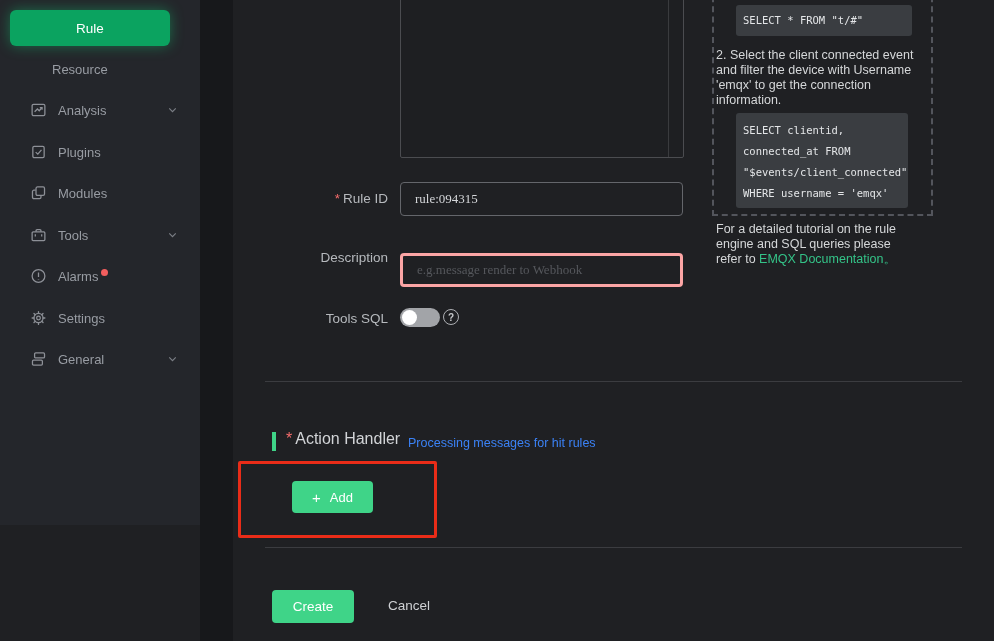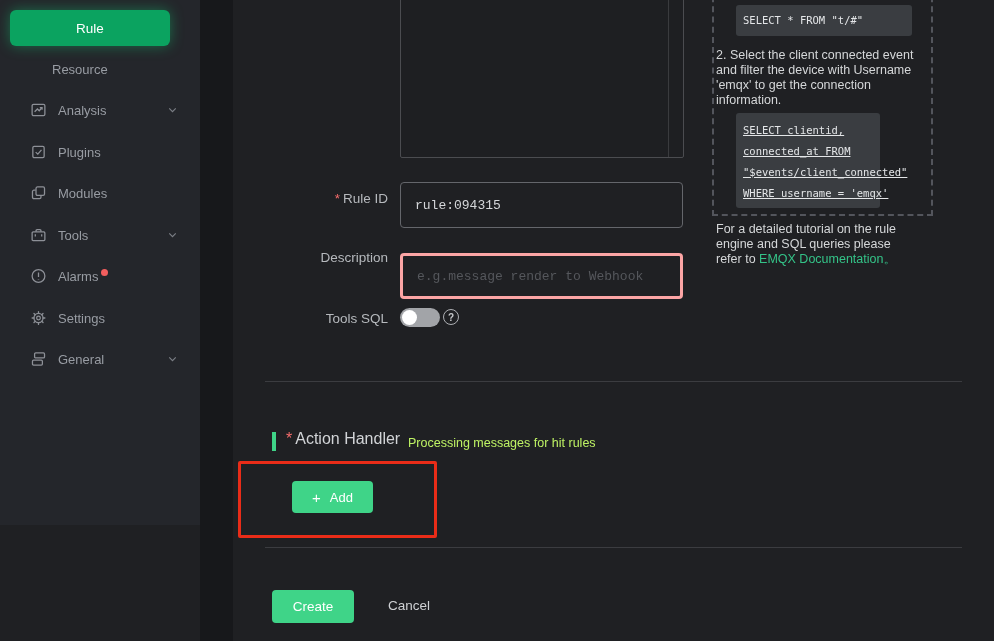--- a/index.html
+++ b/index.html
@@ -26,59 +26,59 @@
   .nav-chevron svg { display:block; width:13px; height:13px; }
   .nav-dot { position:absolute; left:101px; top:14px; width:7px; height:7px; border-radius:50%; background:#f25e5e; }
   
   .editor { position:absolute; left:400px; top:-12px; width:284px; height:170px;
     border:1px solid #4b4c50; border-radius:2px; background:#1e1f22; box-sizing:border-box; cursor:text; }
   .editor-gutter { position:absolute; right:14px; top:0; bottom:0; width:1px; background:#3a3b3e; }
   
   .form-label { position:absolute; left:233px; width:155px; text-align:right; color:#b6b9bd; font-size:13.5px; }
   .req { color:#f56c6c; margin-right:3px; }
   .tinput {
-    position:absolute; left:400px; width:283px; height:46px; box-sizing:border-box;
+    position:absolute; left:400px; width:283px; height:34px; box-sizing:border-box;
     background:transparent; border-radius:4px; color:#d5d7da; font-size:13px;
-    padding:8px 14px; font-family:Liberation Mono, monospace; outline:none;
+    padding:8px 14px; font-family:Liberation Serif, serif; outline:none;
   }
   #rule-id-input { top:182px; border:1px solid #64666b; }
   #desc-input { top:253px; border:3px solid #fca5a5; }
   .tinput::placeholder { color:#55575c; opacity:1; }
   .toggle { position:absolute; left:400px; top:308px; width:40px; height:19px; border-radius:10px; background:#a2a4a8; cursor:pointer; }
   .toggle-knob { position:absolute; left:2px; top:2px; width:15px; height:15px; border-radius:50%; background:#ffffff; }
   .help-q {
     position:absolute; left:443px; top:309px; width:14px; height:14px; border-radius:50%;
     border:1px solid #aeb0b4; color:#c6c8cb; font-size:10px; font-weight:bold;
     display:flex; align-items:center; justify-content:center; cursor:pointer;
   }
   .divider { position:absolute; left:265px; width:697px; height:1px; background:#3b3c40; }
   
   .section-bar { position:absolute; left:272px; top:432px; width:4px; height:19px; background:#3fd488; }
   .section-title { position:absolute; left:286px; top:430px; font-size:16px; color:#d2d4d7; }
-  .section-sub { position:absolute; left:408px; top:436px; font-size:12.5px; color:#bef264; }
+  .section-sub { position:absolute; left:408px; top:436px; font-size:12.5px; color:#3b82f6; }
   .red-box { position:absolute; left:238px; top:461px; width:193px; height:71px; border:3px solid #e92c18; border-radius:2px; }
   .add-btn {
     position:absolute; left:292px; top:481px; width:81px; height:32px;
     background:#3fd488; border-radius:4px; color:#ffffff; font-size:13px;
     display:flex; align-items:center; justify-content:center; gap:9px; cursor:pointer;
   }
   .add-plus { font-size:15px; line-height:1; }
   .create-btn {
     position:absolute; left:272px; top:590px; width:82px; height:33px;
     background:#3fd488; border-radius:4px; color:#ffffff; font-size:13.5px;
     display:flex; align-items:center; justify-content:center; cursor:pointer;
   }
   .cancel-btn { position:absolute; left:388px; top:598px; font-size:13.5px; color:#cfd1d4; cursor:pointer; }
   
   .help-panel { position:absolute; left:712px; top:-14px; width:221px; height:230px;
     border:2px dashed #53555c; box-sizing:border-box; }
   .code-block { position:absolute; background:#3a3d41; border-radius:3px;
     font-family:"DejaVu Sans Mono", monospace; font-size:10.5px; color:#e4e6e8; box-sizing:border-box; }
   #code1 { left:736px; top:5px; width:176px; height:31px; line-height:31px; padding-left:7px; white-space:nowrap; overflow:hidden; }
-  #code2 { left:736px; top:113px; width:144px; height:95px; padding:7px 0 16px 7px;text-decoration:underline; }
+  #code2 { left:736px; top:113px; width:172px; height:95px; padding:7px 0 16px 7px; }
   #code2 .code-line { line-height:21px; white-space:nowrap; }
   .help-para { position:absolute; left:716px; width:198px; font-size:12.5px; line-height:15px; color:#d5d7d9; }
   #para1 { top:48px; }
   #para2 { top:222px; width:201px; }
   .link { color:#34c388; cursor:pointer; }
 </style>
 </head>
 <body>
 
 <div class="app">

